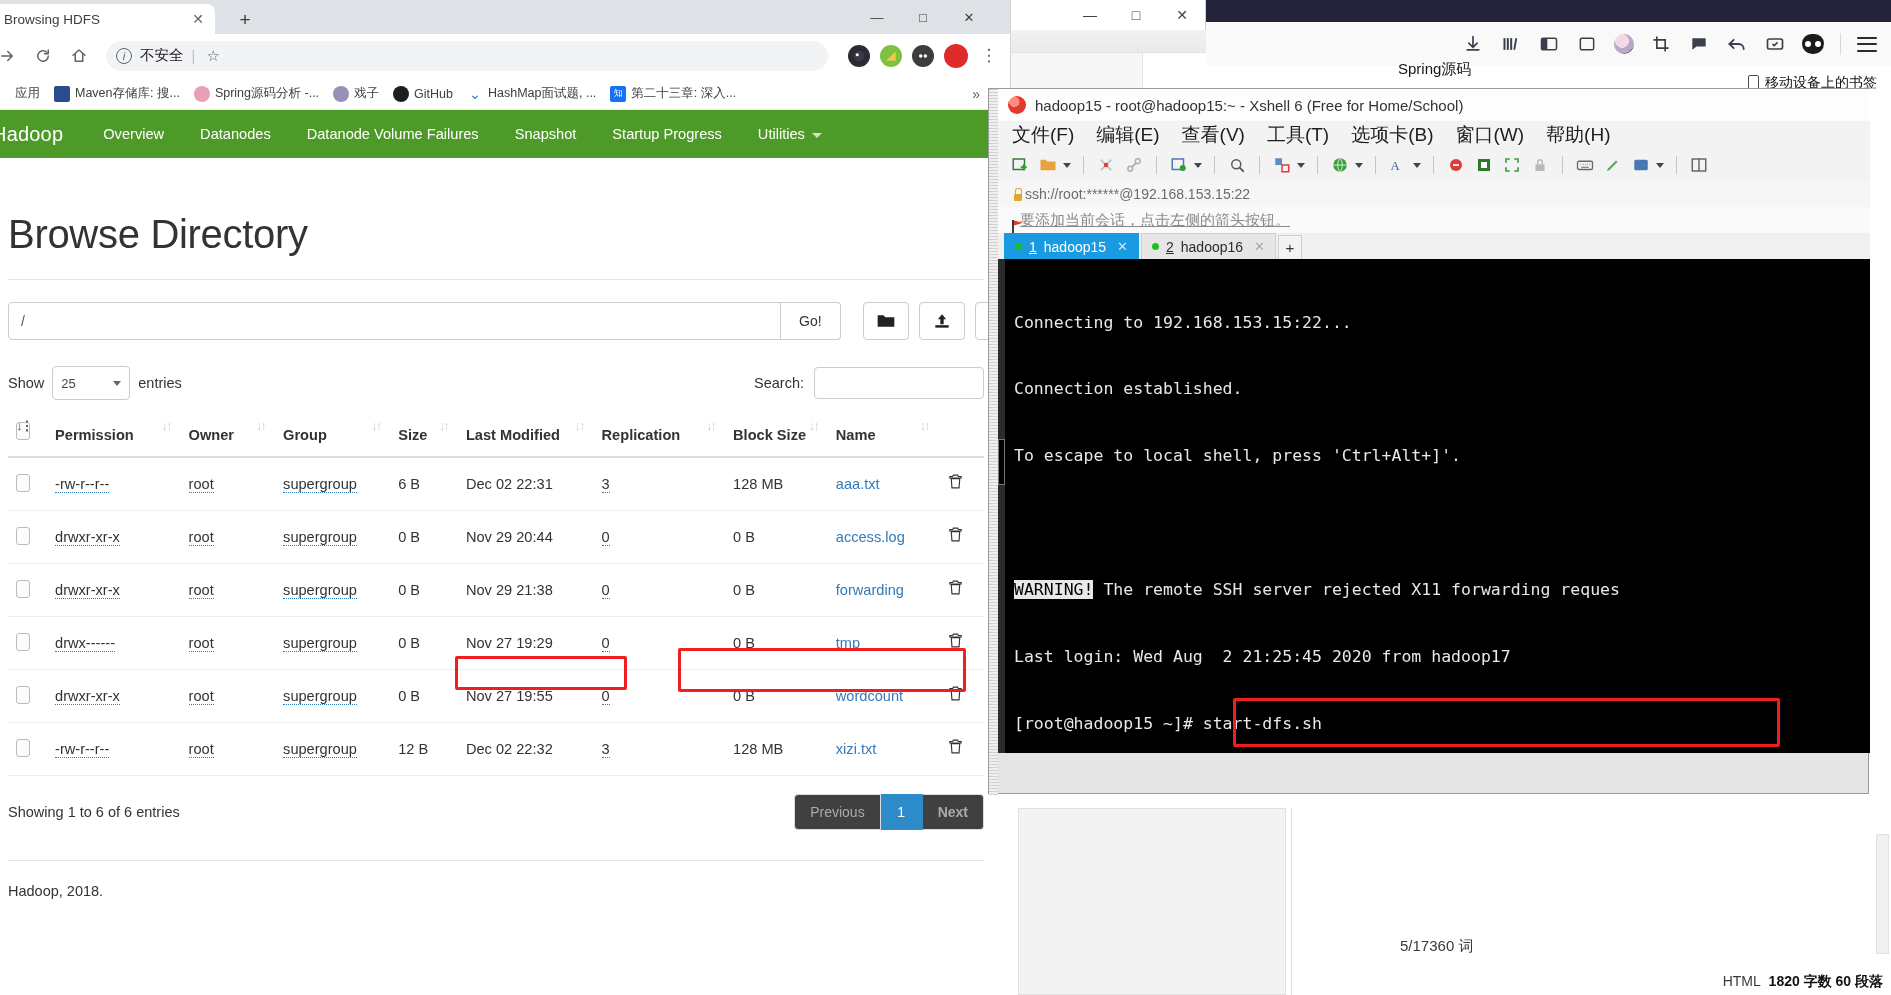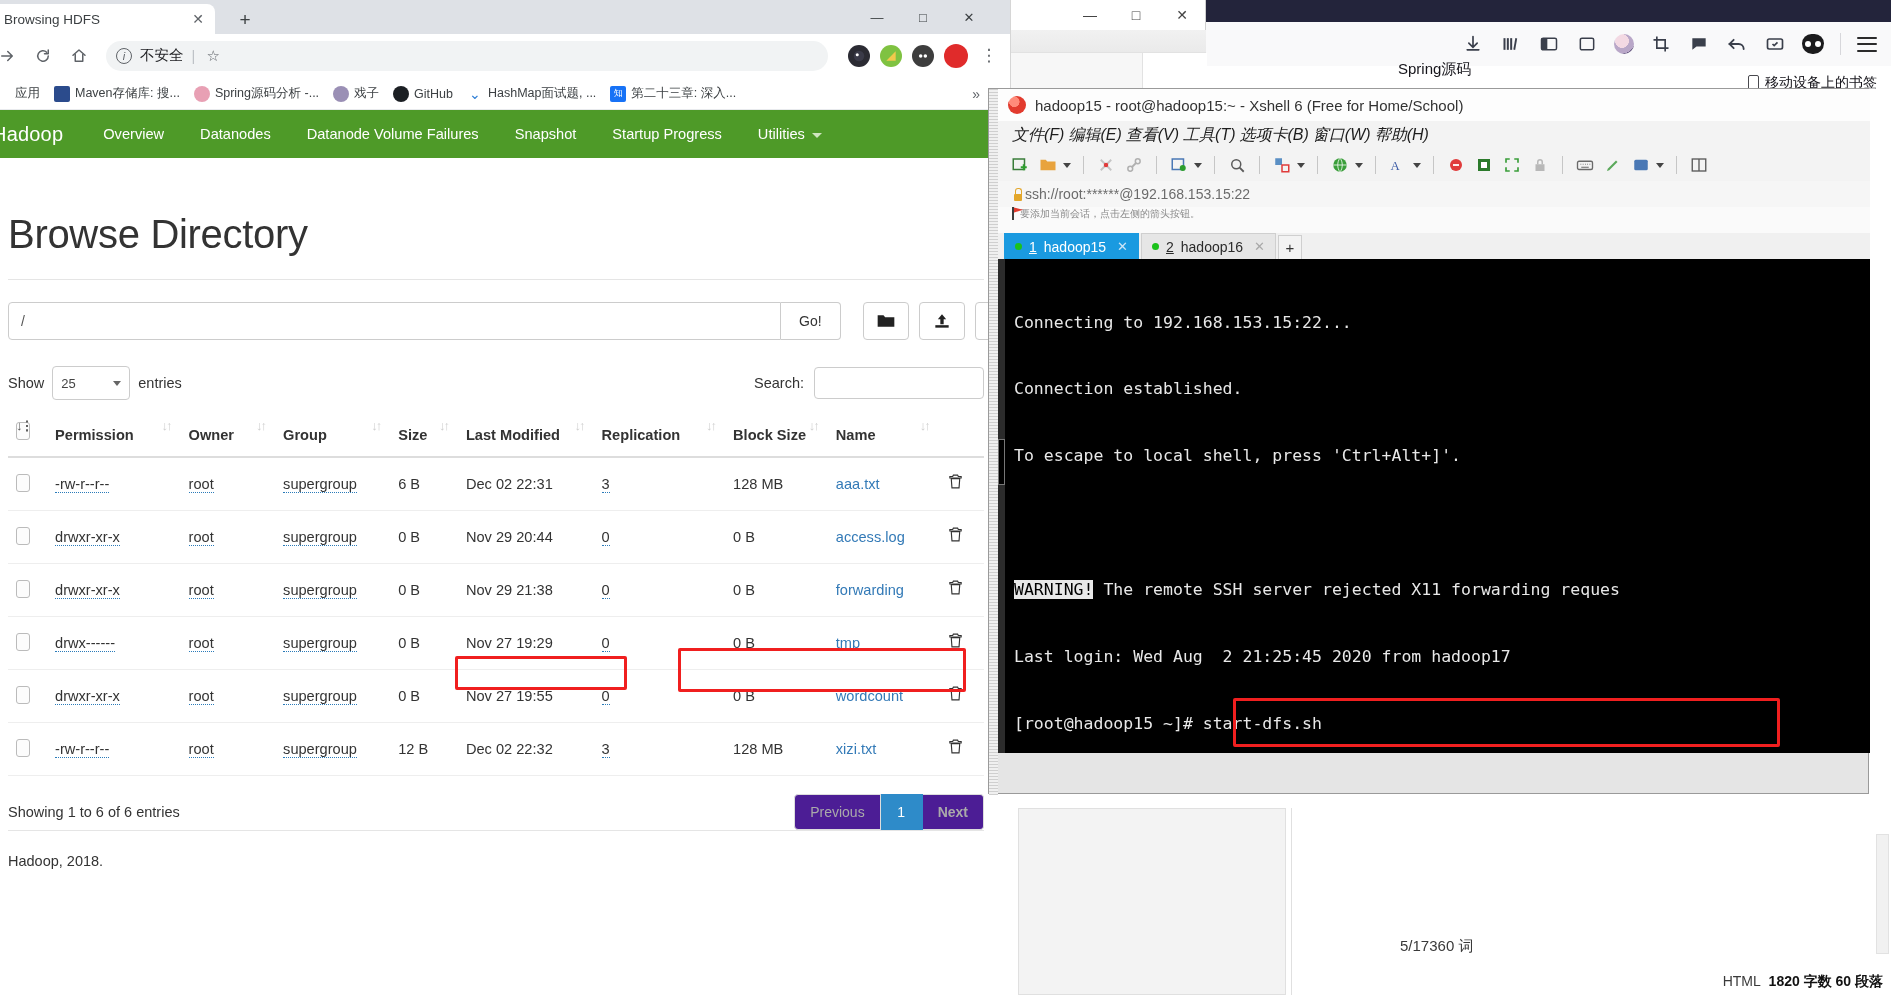--- a/index.html
+++ b/index.html
@@ -217,48 +217,48 @@
   .trash { color:#333; font-size: 17px; }
   .trash svg { width:17px; height:19px; fill: currentColor; }
 
   .hl-box { position:absolute; border:3px solid #f01f1f; border-radius:2px; pointer-events:none; }
 
   .tablefooter { display:flex; align-items:center; justify-content:space-between;
     margin-top: 18px; font-size:14.5px; color:#333; }
   .pager { display:flex; }
   .pager .pg {
     height:36px; min-width:52px; padding: 0 15px; border:1px solid #ddd; border-left:none;
-    display:flex; align-items:center; justify-content:center; background:#4c1d95;
+    display:flex; align-items:center; justify-content:center; background:#404040;
     color:#aaa; font-size:14px;
   }
   .pager .pg:first-child { border-left:1px solid #ddd; border-radius:4px 0 0 4px; }
   .pager .pg:last-child { border-radius: 0 4px 4px 0; font-weight: bold; }
   .pager .pg.active { background:#2e8bc9; border-color:#2e8bc9; color:#fff; min-width:42px; }
 
-  .footer-note { padding-top: 22px; border-top: 1px solid #e5e5e5;
+  .footer-note { margin-top: 30px; padding-top: 22px; border-top: 1px solid #e5e5e5;
     font-size:14.5px; color:#333; }
 
   
   .xshell {
     position:absolute; left:988px; top:88px; width:881px; height:706px;
     background:#e5e5e5; border:1px solid #9a9a9a;
   }
   .xs-grip { position:absolute; left:0; top:0; width:9px; height:706px;
     background: repeating-linear-gradient(#cfcfcf 0 1px, #f0f0f0 1px 3px); }
   .xs-title {
     position:absolute; left:9px; top:0; width:872px; height:32px;
     background:#fdfdfd; display:flex; align-items:center; gap:9px; padding-left:10px;
     font-size:15px; color:#333;
   }
   .xs-logo { width:18px; height:18px; border-radius:50%;
     background: radial-gradient(circle at 35% 32%, #ff8b7a 0 30%, #e23b2e 32% 100%); }
   .xs-menu {
     position:absolute; left:9px; top:32px; width:872px; height:28px; background:#f3f3f3;
-    display:flex; align-items:center; gap:4px; padding-left: 14px;
-    font-size:16px; color:#1d1d1d;font-style:italic;
+    display:flex; align-items:center; gap:22px; padding-left: 14px;
+    font-size:19px; color:#1d1d1d;
   }
   .xs-toolbar {
     position:absolute; left:9px; top:60px; width:872px; height:32px; background:#f3f3f3;
     display:flex; align-items:center; gap:8px; padding-left: 12px;
   }
   .tb { width:20px; height:20px; display:flex; align-items:center; justify-content:center; }
   .tb svg { width:18px; height:18px; }
   .tb-caret { border-left:4px solid transparent; border-right:4px solid transparent;
     border-top:5px solid #444; margin-left:-3px; }
   .tb-sep { width:1px; height:18px; background:#c6c6c6; margin: 0 4px; }
@@ -267,22 +267,22 @@
     display:flex; align-items:center; gap:2px; padding-left:14px;
     font-size:14px; color:#6b6b6b;
   }
   .lock { width:11px; height:13px; position:relative; }
   .lock:before { content:""; position:absolute; left:1.5px; bottom:0; width:8px; height:7px;
     background:#e3a72c; border-radius:1px; }
   .lock:after { content:""; position:absolute; left:3px; top:0; width:5px; height:6px;
     border:1.6px solid #e3a72c; border-bottom:none; border-radius:3px 3px 0 0; }
   .xs-notice {
     position:absolute; left:9px; top:118px; width:872px; height:26px; background:#fafafa;
-    display:flex; align-items:flex-start; gap:8px; padding-left:14px;
-    font-size:10px; color:#8a8a8a;
+    display:flex; align-items:center; gap:8px; padding-left:14px;
+    font-size:15px; color:#8a8a8a;text-decoration:underline;
   }
   .flag { width:0; height:0; position:relative; }
   .flag:before { content:""; position:absolute; width:11px; height:12px; background:#e23b2e;
     clip-path: polygon(0 0, 100% 22%, 0 52%); }
   .flag:after { content:""; position:absolute; left:0; top:0; width:1.6px; height:13px;
     background:#3c3c3c; }
   .xs-tabs {
     position:absolute; left:9px; top:144px; width:872px; height:26px; background:#f0f0f0;
     display:flex; align-items:flex-end; padding-left: 6px; gap: 2px;
   }

